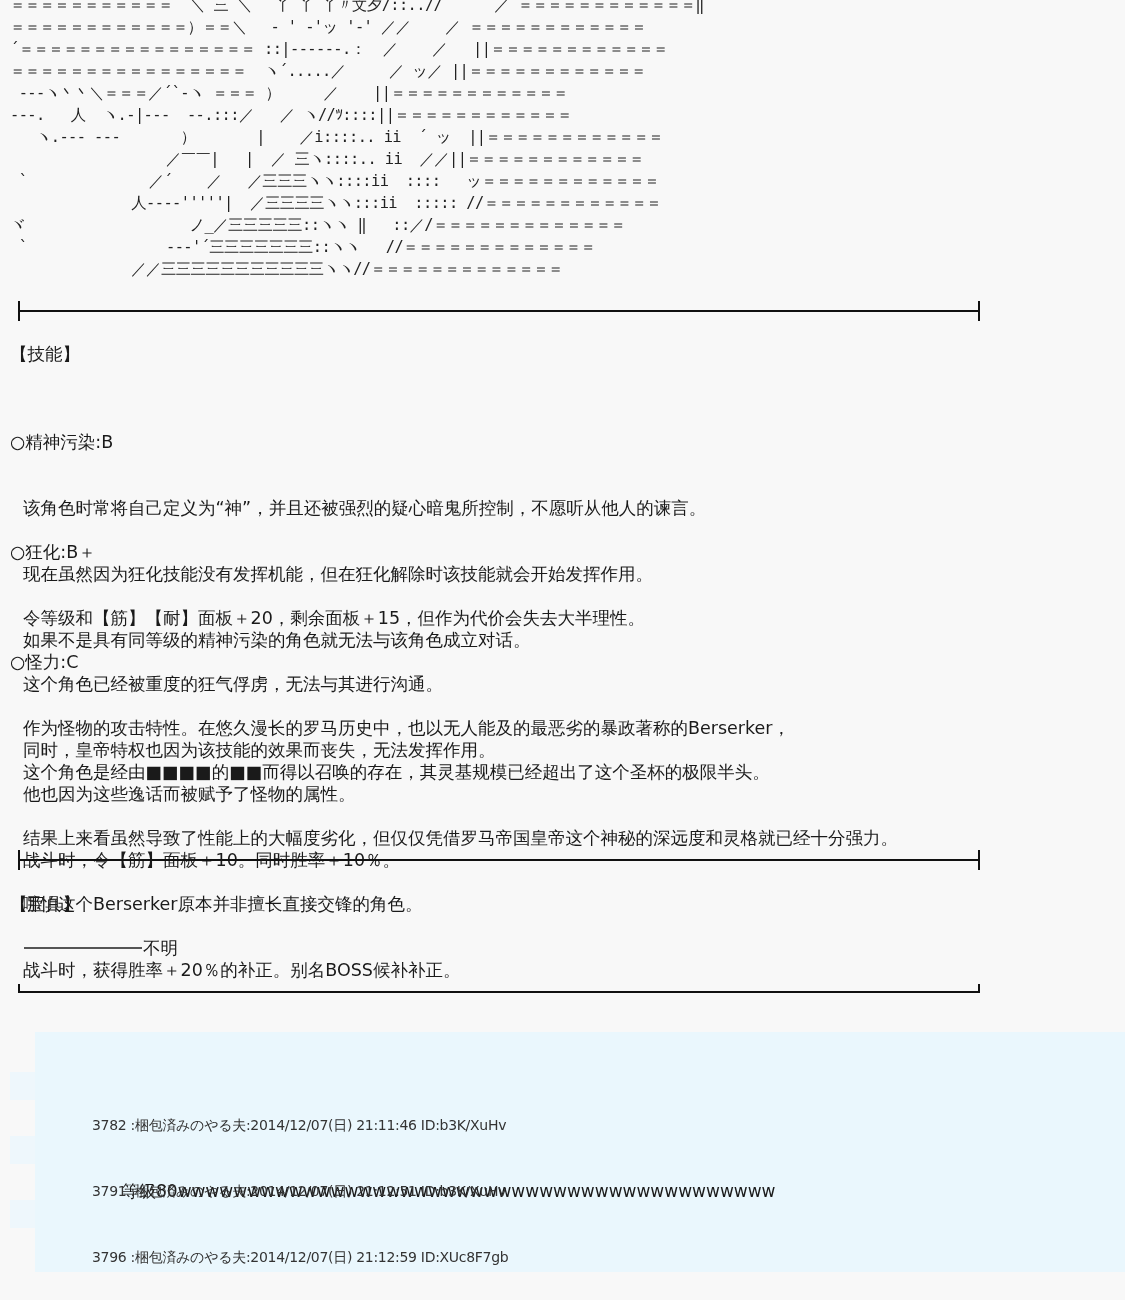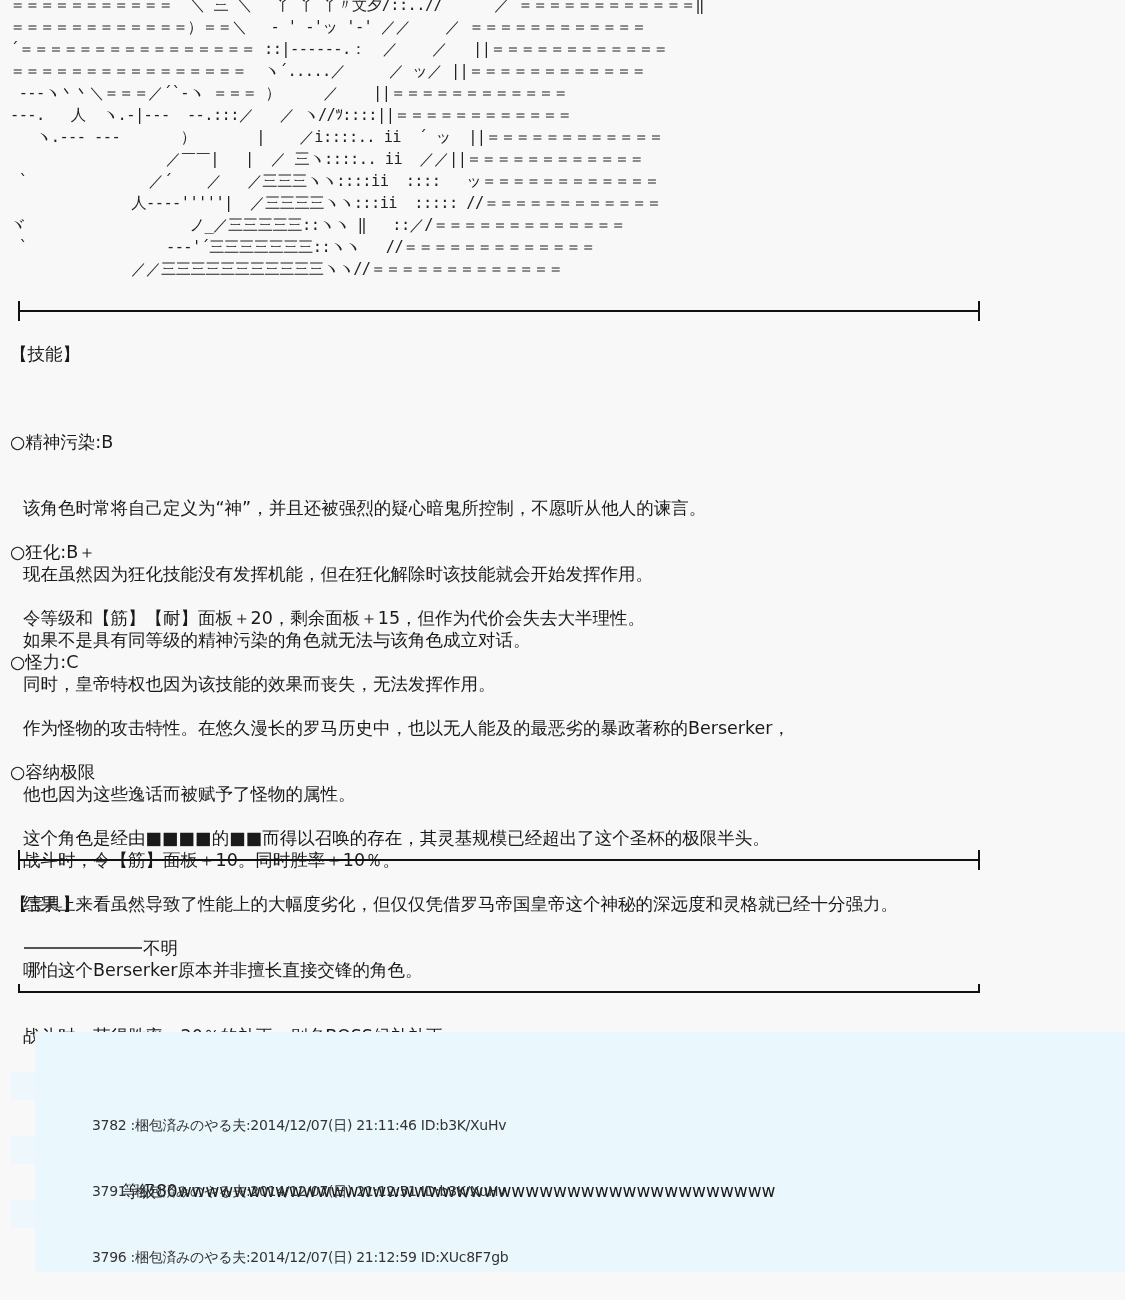--- a/index.html
+++ b/index.html
@@ -78,32 +78,32 @@
 <div class="sec" style="top:387px;">
   <span class="hd">○精神污染:B</span>
   <span class="ind">该角色时常将自己定义为“神”，并且还被强烈的疑心暗鬼所控制，不愿听从他人的谏言。</span>
   <span class="ind">现在虽然因为狂化技能没有发挥机能，但在狂化解除时该技能就会开始发挥作用。</span>
   <span class="ind">如果不是具有同等级的精神污染的角色就无法与该角色成立对话。</span>
 </div>
 
 <div class="sec" style="top:497px;">
   <span class="hd">○狂化:B＋</span>
   <span class="ind">令等级和【筋】【耐】面板＋20，剩余面板＋15，但作为代价会失去大半理性。</span>
+  <span class="ind">这个角色已经被重度的狂气俘虏，无法与其进行沟通。</span>
   <span class="ind">同时，皇帝特权也因为该技能的效果而丧失，无法发挥作用。</span>
 </div>
 
 <div class="sec" style="top:607px;">
   <span class="hd">○怪力:C</span>
   <span class="ind">作为怪物的攻击特性。在悠久漫长的罗马历史中，也以无人能及的最恶劣的暴政著称的Berserker，</span>
   <span class="ind">他也因为这些逸话而被赋予了怪物的属性。</span>
   <span class="ind">战斗时，令【筋】面板＋10。同时胜率＋10％。</span>
 </div>
 
 <div class="sec" style="top:717px;">
-  <span class="hd">○容纳极限</span>
   <span class="ind">这个角色是经由■■■■的■■而得以召唤的存在，其灵基规模已经超出了这个圣杯的极限半头。</span>
   <span class="ind">结果上来看虽然导致了性能上的大幅度劣化，但仅仅凭借罗马帝国皇帝这个神秘的深远度和灵格就已经十分强力。</span>
   <span class="ind">哪怕这个Berserker原本并非擅长直接交锋的角色。</span>
   <span class="ind">战斗时，获得胜率＋20％的补正。别名BOSS候补补正。</span>
 </div>
 
 <div class="divider" style="top:850px;">
   <div class="capL"></div>
     <div class="bar"></div>
     <div class="capR"></div>

